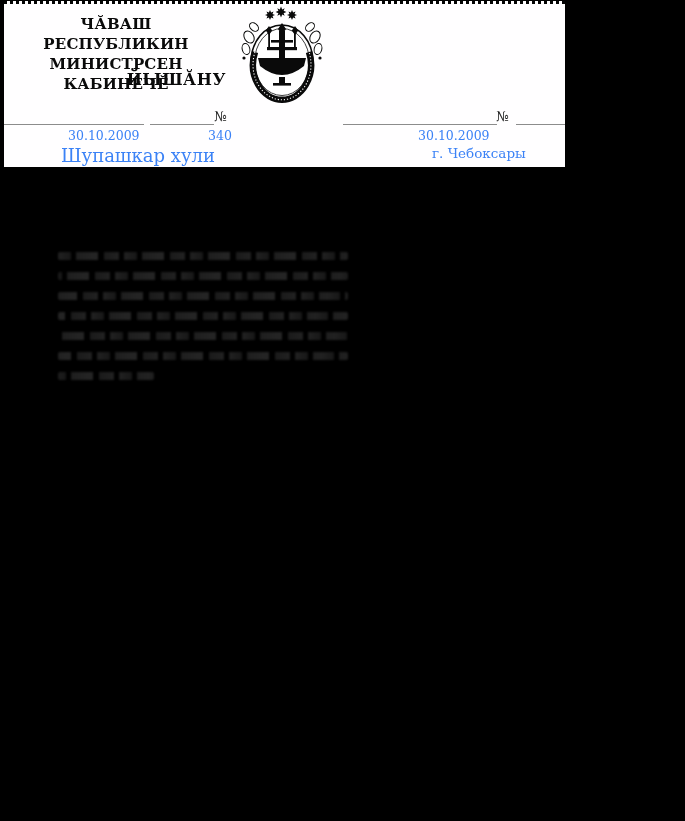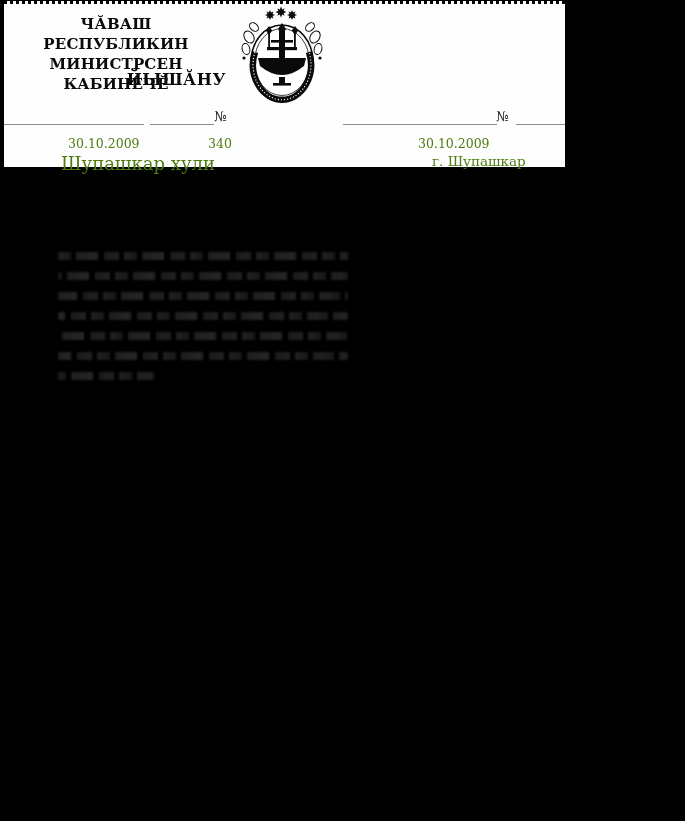--- a/index.html
+++ b/index.html
@@ -16,21 +16,21 @@
   .col-left{left:2px;width:220px;}
   .col-right{left:330px;width:260px;}
   .rule{position:absolute;height:1px;background:#8c8c8c;}
   .rule-l1{left:0;top:120px;width:140px;}
   .rule-l2{left:146px;top:120px;width:64px;}
   .rule-r1{left:339px;top:120px;width:154px;}
   .rule-r2{left:512px;top:120px;width:54px;}
   .nosign{position:absolute;top:104px;font-size:13.5px;color:#1d1d1d;}
   .nosign-left{left:210px;}
   .nosign-right{left:492px;}
-  .val{position:absolute;font-size:12.5px;color:#4d7c0f;white-space:nowrap;margin-top:8px;}
+  .val{position:absolute;font-size:12.5px;color:#3b82f6;white-space:nowrap;}
   .date-left{left:64px;top:124px;}
   .num-left{left:204px;top:124px;}
   .city-left{left:57px;top:141px;font-size:18px;}
   .date-right{left:414px;top:124px;}
   .num-right{left:567px;top:124px;}
   .city-right{left:428px;top:141px;font-size:13.5px;}
   
   .emblem{position:absolute;left:232px;top:1px;width:92px;height:100px;}
   
   .bodytext{position:absolute;left:58px;top:252px;width:290px;}
@@ -111,21 +111,21 @@
 
     <span class="nosign nosign-left">№</span>
     <span class="nosign nosign-right">№</span>
 
     <span class="val date-left">30.10.2009</span>
     <span class="val num-left">340</span>
     <span class="val city-left">Шупашкар хули</span>
 
     <span class="val date-right">30.10.2009</span>
     <span class="val num-right">340</span>
-    <span class="val city-right">г. Шупашкар</span>
+    <span class="val city-right">г. Чебоксары</span>
   </div>
 
   <div class="bodytext">
     <div class="ghline"></div>
     <div class="ghline"></div>
     <div class="ghline"></div>
     <div class="ghline"></div>
     <div class="ghline"></div>
     <div class="ghline"></div>
     <div class="ghline"></div>

